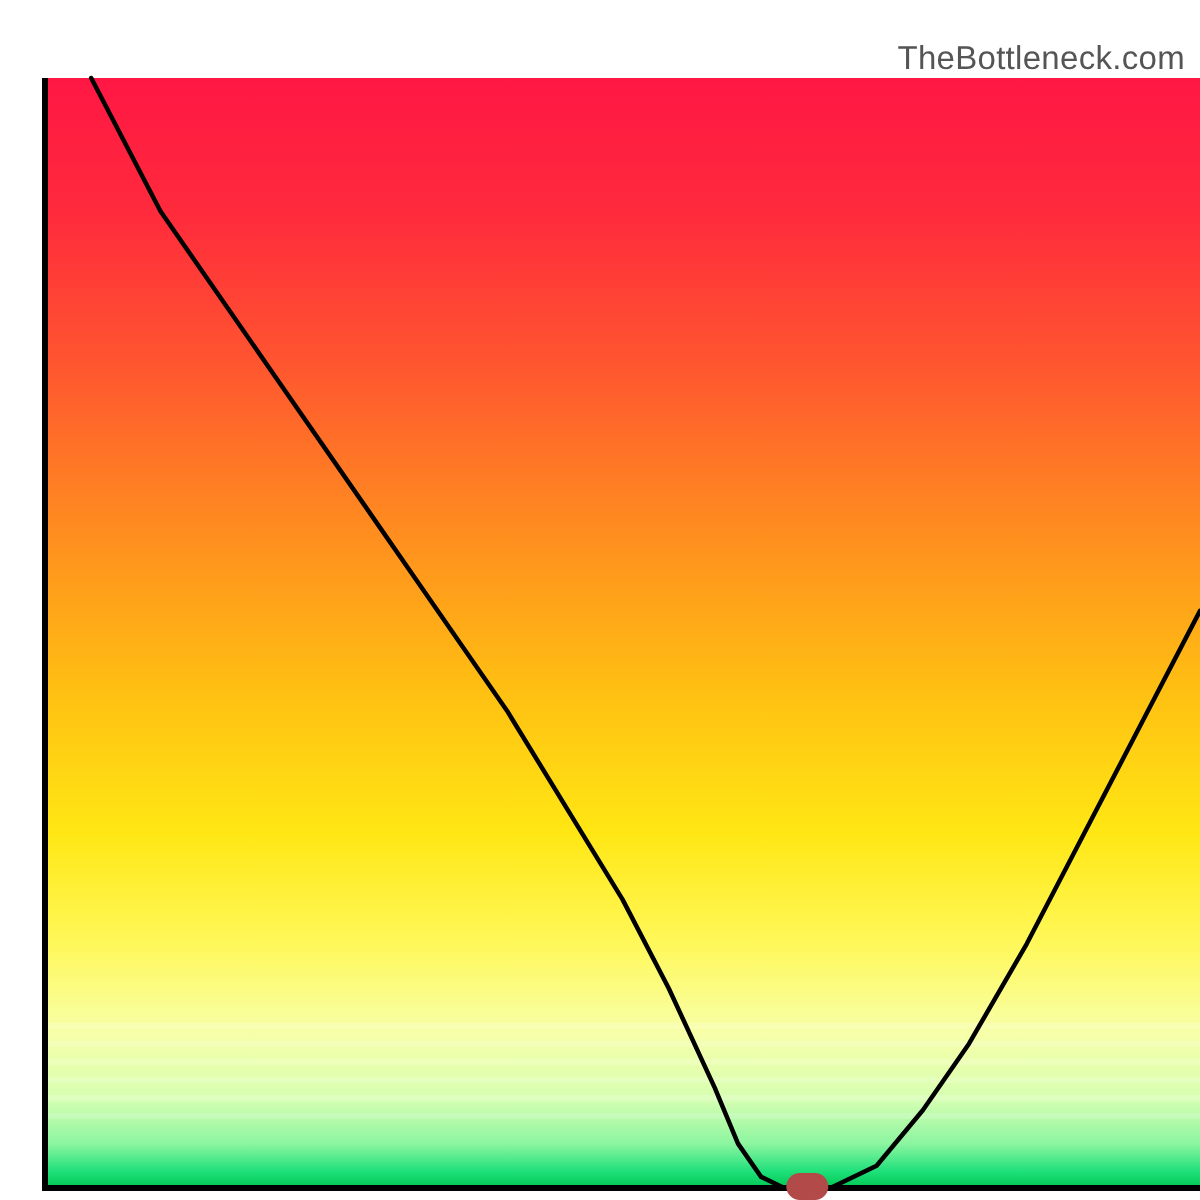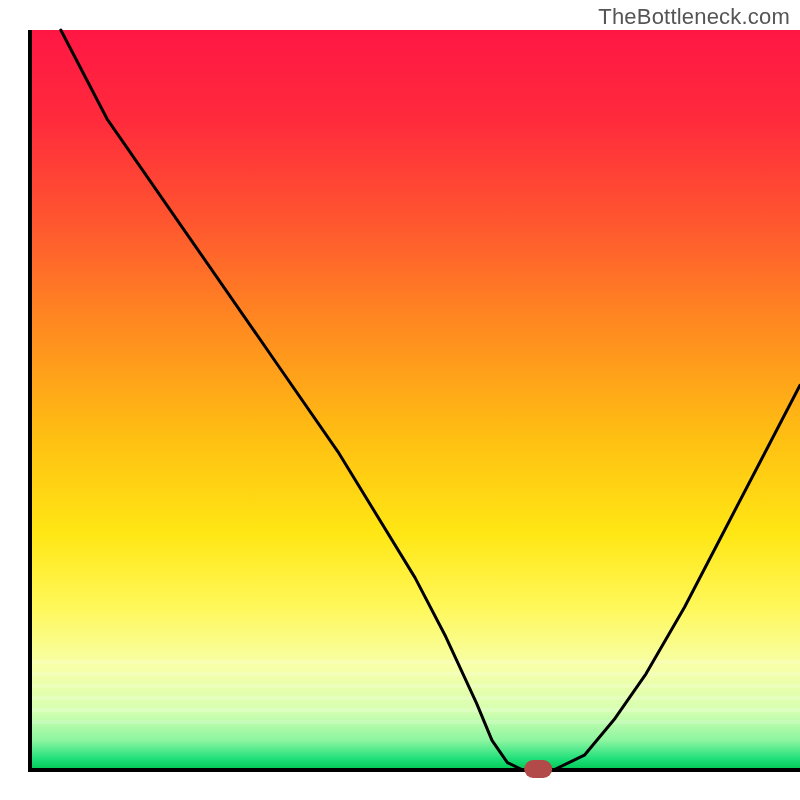--- a/index.html
+++ b/index.html
@@ -7,20 +7,21 @@
     padding: 0;
     width: 800px;
     height: 800px;
     background: #fff;
     font-family: Arial, Helvetica, sans-serif;
   }
   .chart-container {
     position: relative;
     width: 800px;
     height: 653px;
+    margin-top: 22px;
   }
   .watermark {
     position: absolute;
     top: 4px;
     right: 10px;
     color: #555;
     font-size: 22px;
     font-weight: 500;
     letter-spacing: 0.2px;
     z-index: 10;

